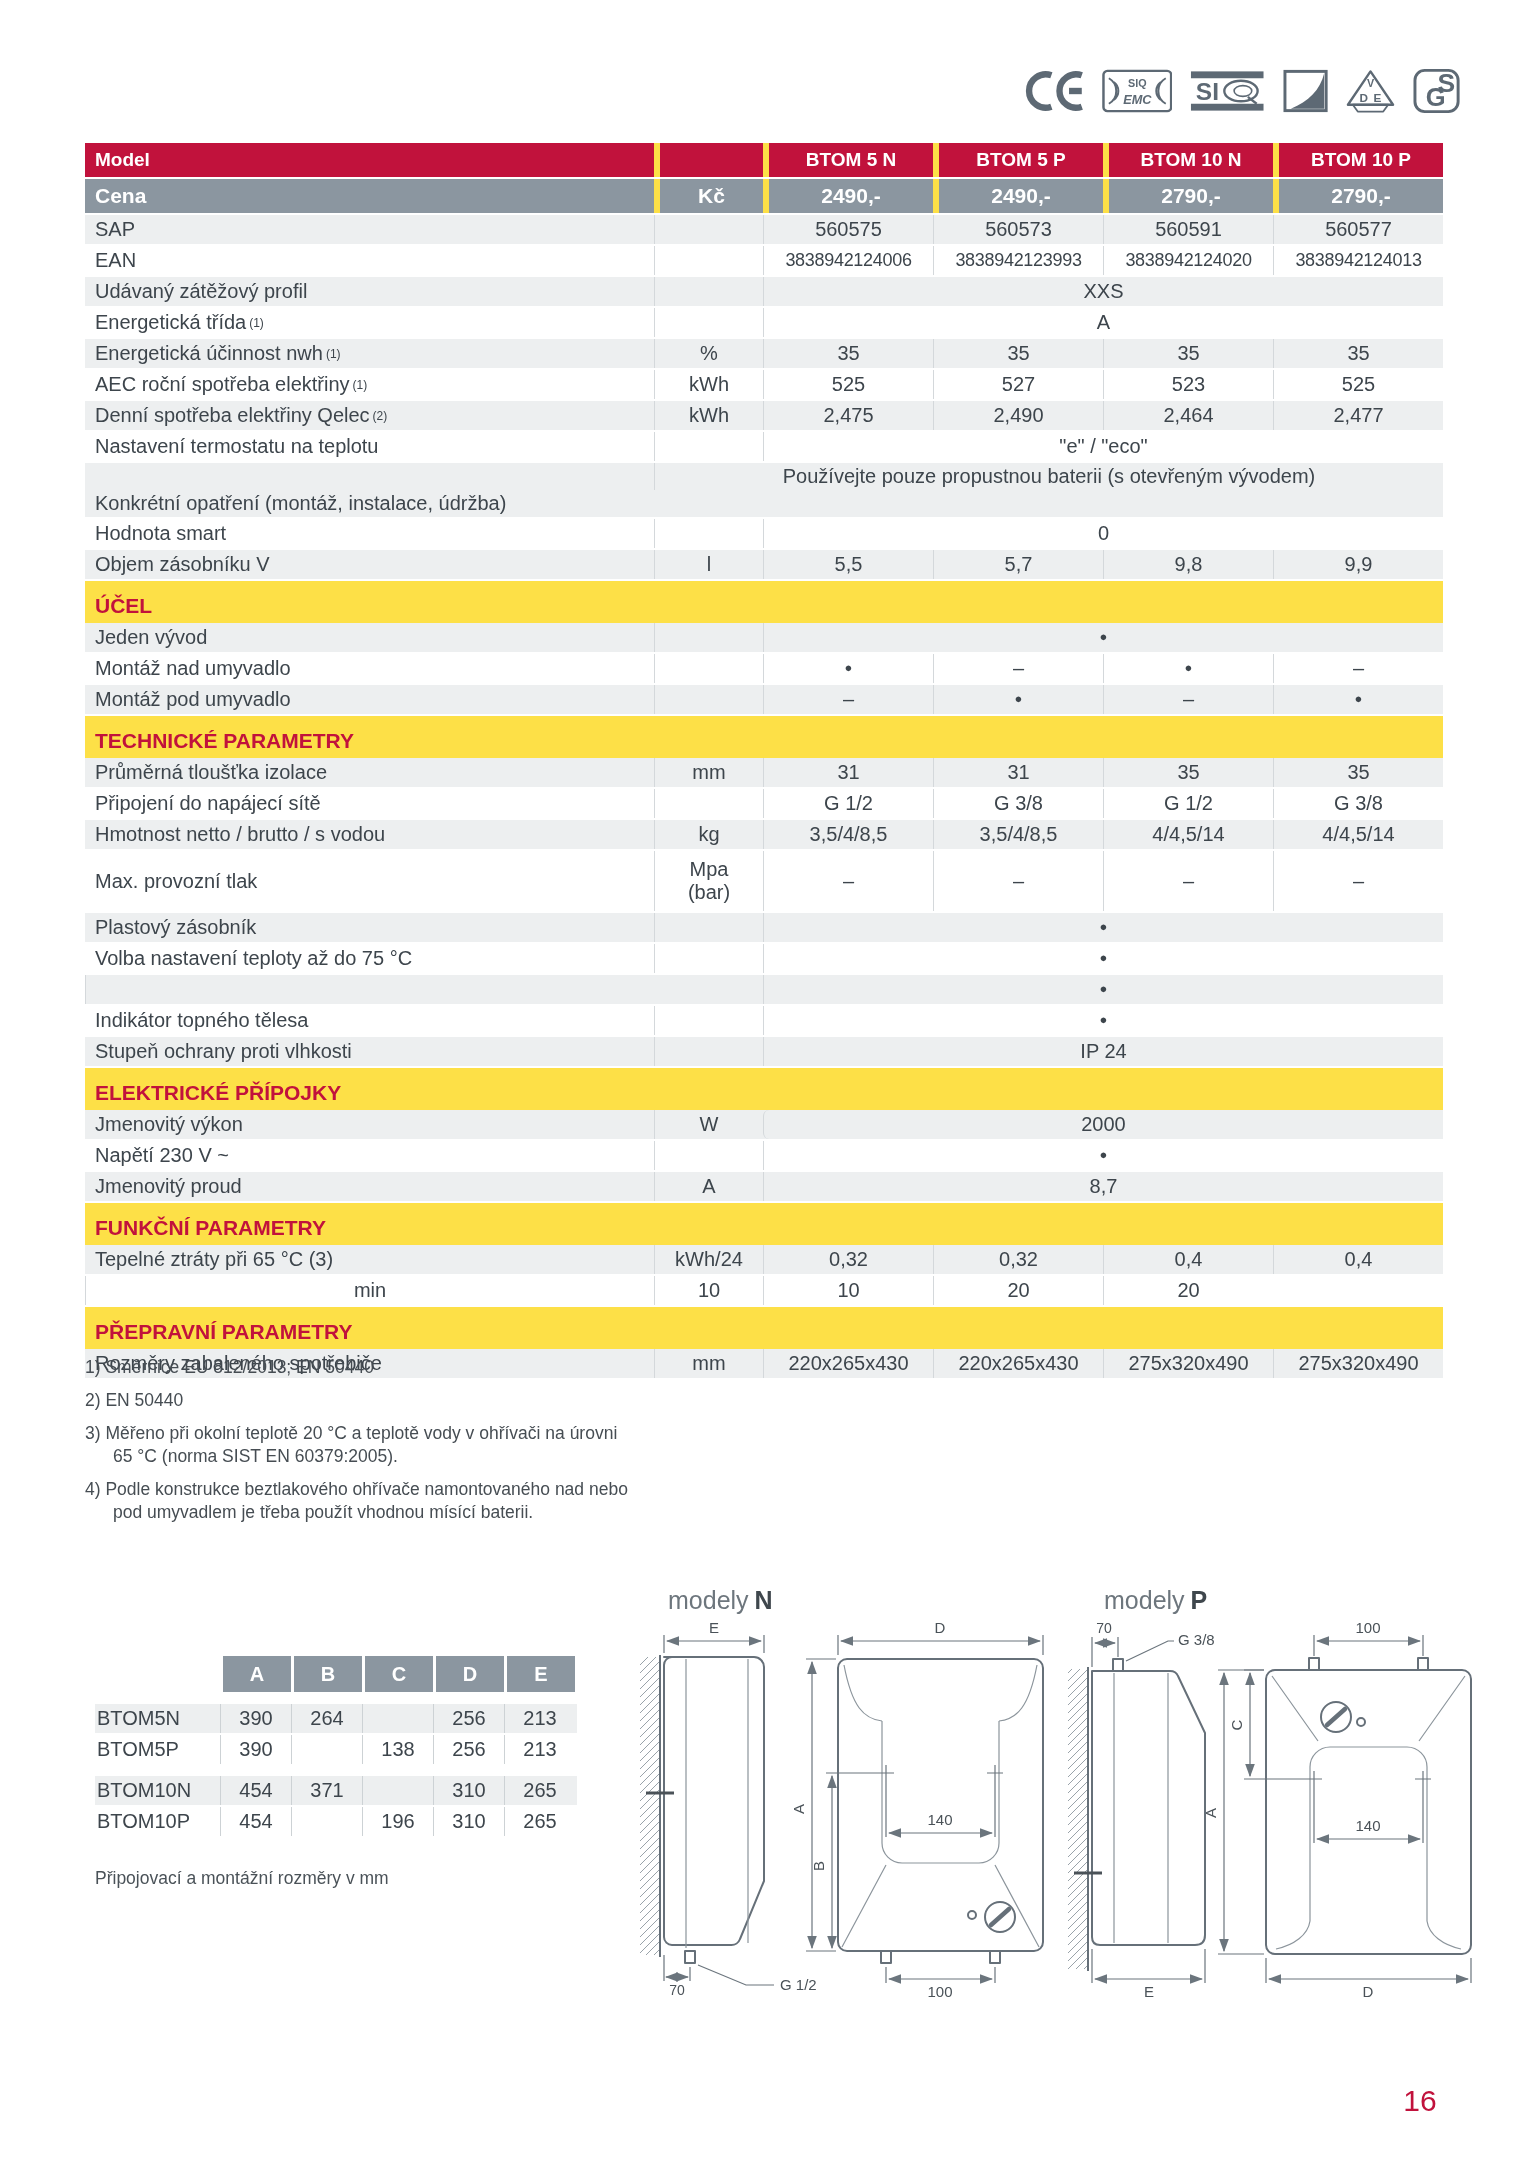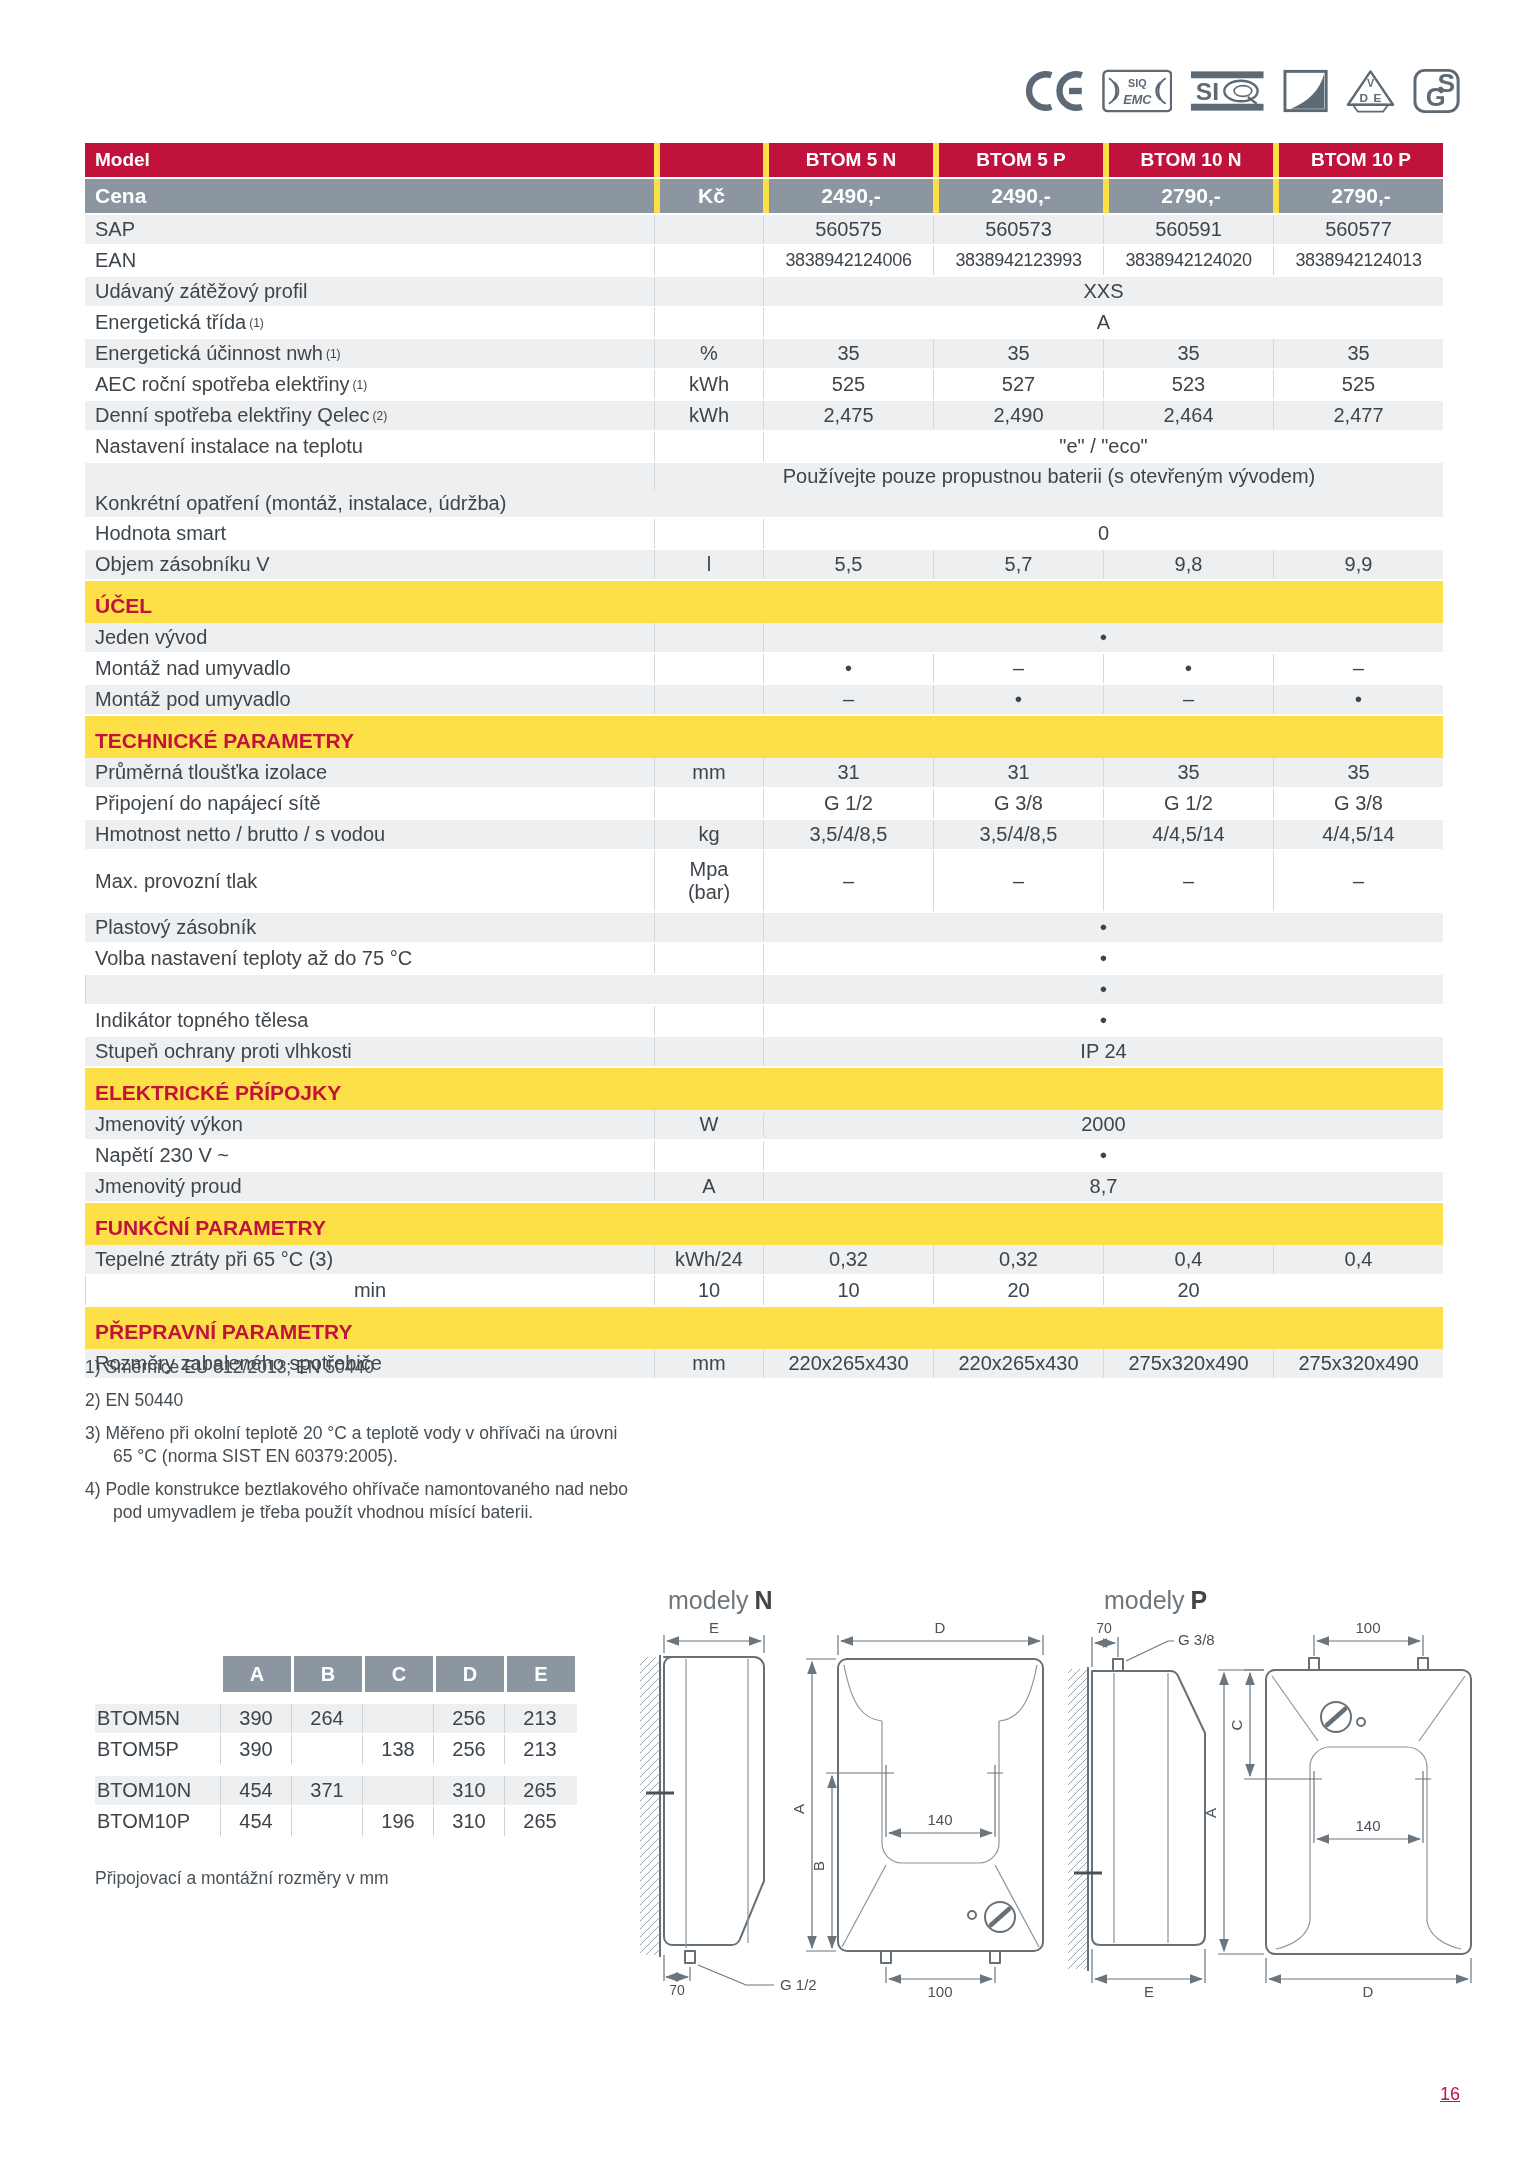--- a/index.html
+++ b/index.html
@@ -58,21 +58,21 @@
   .dg-n .dg-title{margin-left:40px;}
   .dg-p .dg-title{margin-left:48px;}
   .dg-title .b{font-weight:bold;color:#3f474d;margin-left:6px;}
   svg text{font-family:"Liberation Sans",sans-serif;}
   .tx{font-size:15px;fill:#4a5258;}
   .txs{font-size:14px;fill:#4a5258;}
   .ol{stroke:#667079;stroke-width:2;fill:none;stroke-linejoin:round;}
   .tl{stroke:#8c959c;stroke-width:1.2;fill:none;}
   .dl{stroke:var(--dline);stroke-width:1.2;fill:none;}
   
-  .page-num{position:absolute;left:1380px;top:2084px;width:80px;text-align:right;color:var(--red);font-size:18px;text-decoration:underline;}
+  .page-num{position:absolute;left:1380px;top:2084px;width:80px;text-align:center;color:var(--red);font-size:30px;}
 </style>
 </head>
 <body>
 
 <div class="logos">
   <svg width="66" height="44" viewBox="0 0 66 44">
     <path d="M32,6 A17,17 0 1 0 32,38" stroke="#5d6974" stroke-width="6.5" fill="none"></path>
     <path d="M63,6 A17,17 0 1 0 63,38" stroke="#5d6974" stroke-width="6.5" fill="none"></path>
     <path d="M50,22 H63" stroke="#5d6974" stroke-width="6.5" fill="none"></path>
   </svg>
@@ -170,21 +170,21 @@
     </div>
     <div class="r body stripe">
       <div class="c lab">Denní spotřeba elektřiny Qelec<span class="sup">(2)</span></div>
       <div class="c sep unit">kWh</div>
       <div class="c sep">2,475</div>
       <div class="c sep">2,490</div>
       <div class="c sep">2,464</div>
       <div class="c sep">2,477</div>
     </div>
     <div class="r body">
-      <div class="c lab">Nastavení instalace na teplotu</div>
+      <div class="c lab">Nastavení termostatu na teplotu</div>
       <div class="c sep unit"></div>
       <div class="c sep" style="grid-column: 3 / span 4;">"e" / "eco"</div>
     </div>
     <div class="r body stripe">
       <div class="c sep" style="grid-column: 2 / span 5;">Používejte pouze propustnou baterii (s otevřeným vývodem)</div>
       <div class="c lab">Konkrétní opatření (montáž, instalace, údržba)</div>
     </div>
     <div class="r body">
       <div class="c lab">Hodnota smart</div>
       <div class="c sep unit"></div>

